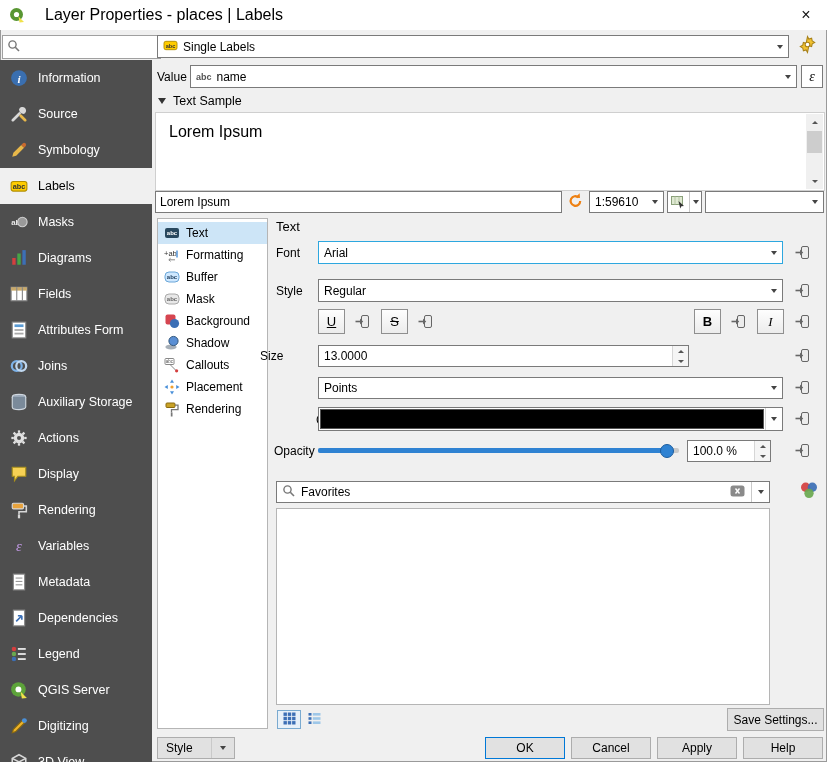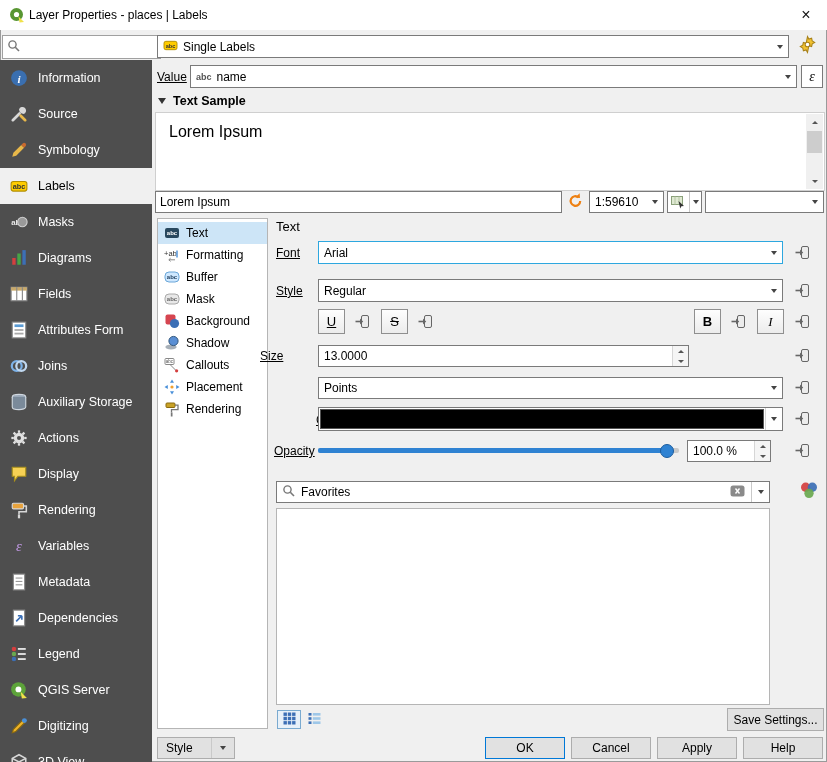--- a/index.html
+++ b/index.html
@@ -2,21 +2,21 @@
 <html><head>
 <meta charset="utf-8">
 <style>
   html,body{margin:0;padding:0;}
   body{width:827px;height:762px;position:relative;overflow:hidden;background:#f0f0f0;
        font-family:"Liberation Sans","DejaVu Sans",sans-serif;font-size:12px;color:#000;
        box-shadow:inset 0 0 0 1px #9a9a9a;}
   .abs{position:absolute;}
   
   .titlebar{left:0;top:0;width:827px;height:30px;background:#ffffff;display:flex;align-items:center;}
-  .titlebar .title{margin-left:4px;font-size:12px;}
+  .titlebar .title{margin-left:20px;font-size:16px;}
   .titlebar .close{margin-left:auto;width:42px;height:30px;display:flex;align-items:center;justify-content:center;font-size:16px;color:#111;}
   
   .searchbox{left:2px;top:35px;width:149px;height:22px;background:#fff;border:1px solid #a0a0a0;display:flex;align-items:center;padding:0 4px;gap:4px;}
   .searchbox input{border:none;outline:none;flex:1;min-width:0;font:inherit;background:transparent;}
   .sidebar{left:0;top:60px;width:152px;height:702px;background:#4e4e4e;overflow:hidden;}
   .sb-item{height:36px;display:flex;align-items:center;gap:8px;padding-left:8px;color:#fff;font-size:12.5px;cursor:default;}
   .sb-item.sel{background:#f0f0f0;color:#000;}
   .sb-ico{width:22px;height:22px;display:flex;align-items:center;justify-content:center;flex:none;}
   
   .combo{background:#fff;border:1px solid #7a7a7a;display:flex;align-items:center;padding:0 5px;gap:5px;box-sizing:border-box;}
@@ -26,21 +26,21 @@
   .spin{background:#fff;border:1px solid #7a7a7a;display:flex;align-items:stretch;box-sizing:border-box;}
   .spin .val{flex:1;display:flex;align-items:center;padding:0 5px;}
   .spin .btns{width:15px;border-left:1px solid #d6d6d6;display:flex;flex-direction:column;}
   .spin .btns div{flex:1;display:flex;align-items:center;justify-content:center;background:#f5f5f5;}
   .tri-up{width:0;height:0;border-left:3px solid transparent;border-right:3px solid transparent;border-bottom:3.5px solid #555;}
   .tri-dn{width:0;height:0;border-left:3px solid transparent;border-right:3px solid transparent;border-top:3.5px solid #555;}
   .pbtn{background:#e1e1e1;border:1px solid #adadad;display:flex;align-items:center;justify-content:center;font-size:12px;box-sizing:border-box;cursor:default;}
   .pbtn.default{border-color:#0078d7;}
   .fmt{background:linear-gradient(#fefefe,#ececec);border:1px solid #8f8f8f;display:flex;align-items:center;justify-content:center;font-size:13px;box-sizing:border-box;}
   .ovr{display:flex;align-items:center;justify-content:center;width:26px;height:23px;}
-  .lbl{display:flex;align-items:center;height:22px;text-decoration:underline;}
+  .lbl{display:flex;align-items:center;height:22px;}
   .tablist{background:#fff;border:1px solid #b5b5b5;box-sizing:border-box;padding-top:3px;}
   .tab{height:22px;display:flex;align-items:center;gap:6px;padding-left:5px;font-size:12px;cursor:default;}
   .tab.sel{background:#cde5f7;}
   .tab .tico{width:17px;height:17px;display:flex;align-items:flex-start;justify-content:center;flex:none;}
   input.txt{border:1px solid #7a7a7a;background:#fff;font:inherit;padding:0 4px;box-sizing:border-box;}
   .panel{background:#fff;border:1px solid #b5b5b5;box-sizing:border-box;}
   
   .sbar{position:absolute;top:1px;right:1px;bottom:1px;width:17px;background:#f0f0f0;}
   .sbar .b{position:absolute;left:0;width:17px;height:16px;display:flex;align-items:center;justify-content:center;background:#f0f0f0;}
   .sbar .thumb{position:absolute;left:1px;top:17px;width:15px;height:22px;background:#cdcdcd;}
@@ -301,21 +301,21 @@
 <span class="abs lbl" style="left:157px;top:66px;">Value</span>
 <div class="abs combo" style="left:190px;top:65px;width:607px;height:23px;">
   <span style="font-size:9px;color:#555;font-weight:bold;">abc</span>
   <span class="grow">name</span>
   <span class="dd"></span>
 </div>
 <div class="abs" style="left:801px;top:65px;width:22px;height:23px;background:#fff;border:1px solid #7a7a7a;box-sizing:border-box;display:flex;align-items:center;justify-content:center;font-family:'Liberation Serif',serif;font-style:italic;font-size:14px;">ε</div>
 
 <div class="abs" style="left:158px;top:94px;display:flex;align-items:center;gap:7px;">
   <span style="width:0;height:0;border-left:4.5px solid transparent;border-right:4.5px solid transparent;border-top:6px solid #333;"></span>
-  <span style="font-weight:bold;font-size:12.5px;">Text Sample</span>
+  <span style="font-weight:normal;font-size:12.5px;">Text Sample</span>
 </div>
 
 <div class="abs" style="left:155px;top:112px;width:670px;height:79px;background:#fff;border:1px solid #cfcfcf;box-sizing:border-box;">
   <span style="position:absolute;left:13px;top:10px;font-size:16px;">Lorem Ipsum</span>
   <div class="sbar">
     <div class="b" style="top:0;">
         <span class="tri-up"></span>
       </div>
     <div class="thumb"></div>
     <div class="b" style="bottom:0;">

